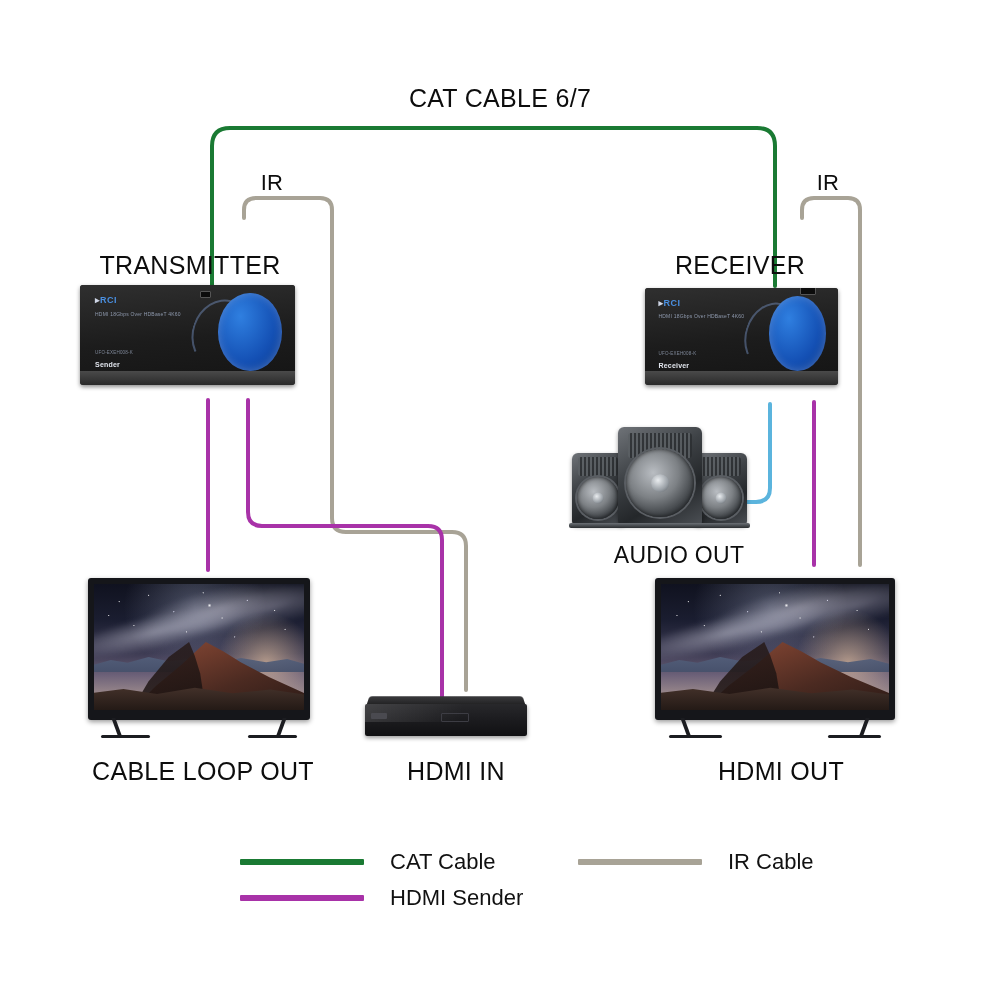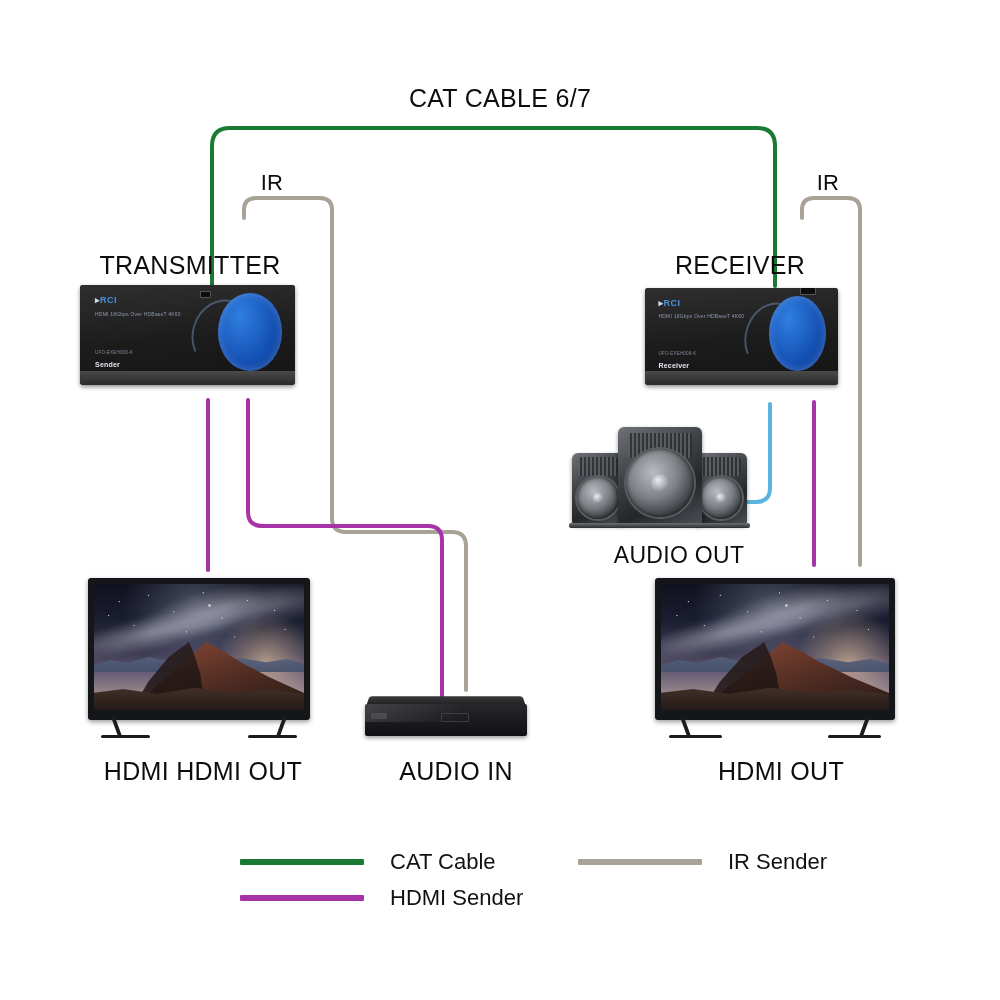--- a/index.html
+++ b/index.html
@@ -216,31 +216,31 @@
         <div class="peak"></div>
         <div class="peak-dark"></div>
         <div class="foreground"></div>
       </div>
     </div>
     <div class="leg l"></div>
     <div class="leg r"></div>
     <div class="foot" style="left:6%;width:22%;"></div>
     <div class="foot" style="right:6%;width:22%;"></div>
   </div>
-  <div class="lbl c title-lg" style="left:203px;top:757px;">HDMI HDMI OUT</div>
+  <div class="lbl c title-lg" style="left:203px;top:757px;">CABLE LOOP OUT</div>
 
   <div class="player" style="left:365px;top:696px;width:162px;height:40px;">
     <div class="top"></div>
     <div class="body">
       <div class="gloss"></div>
       <div class="logo"></div>
       <div class="tray"></div>
     </div>
   </div>
-  <div class="lbl c title-lg" style="left:456px;top:757px;">AUDIO IN</div>
+  <div class="lbl c title-lg" style="left:456px;top:757px;">HDMI IN</div>
 
   <div class="tv" style="left:655px;top:578px;width:240px;height:160px;">
     <div class="bezel">
       <div class="screen">
         <div class="sky"></div>
         <div class="mw"></div>
         <div class="stars"></div>
         <div class="ridge-far"></div>
         <div class="peak"></div>
         <div class="peak-dark"></div>
@@ -258,17 +258,17 @@
     <div class="lg-row" style="left:240px;top:6px;">
       <span class="lg-swatch" style="background: rgb(26, 122, 51);"></span>
       <span class="legend-text">CAT Cable</span>
     </div>
     <div class="lg-row" style="left:240px;top:42px;">
       <span class="lg-swatch" style="background: rgb(168, 50, 168);"></span>
       <span class="legend-text">HDMI Sender</span>
     </div>
     <div class="lg-row" style="left:578px;top:6px;">
       <span class="lg-swatch" style="background: rgb(168, 163, 150);"></span>
-      <span class="legend-text">IR Sender</span>
+      <span class="legend-text">IR Cable</span>
     </div>
   </div>
 
 </div>
 
 </body></html>

